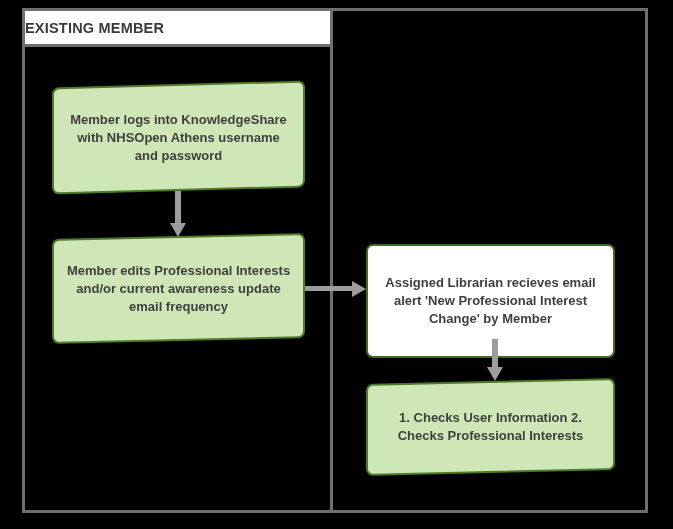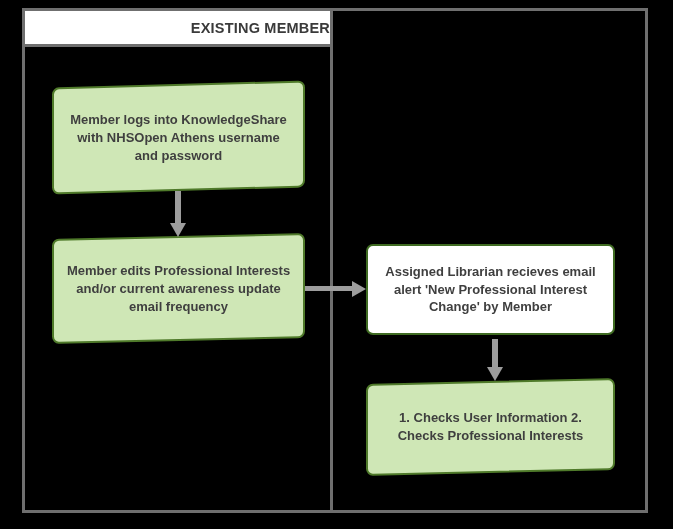--- a/index.html
+++ b/index.html
@@ -43,21 +43,21 @@
     display: flex;
     box-sizing: border-box;
   }
   .lane-header {
     flex: 0 0 auto;
     background: #ffffff;
     border: 3px solid #6f6f6f;
     box-sizing: border-box;
     display: flex;
     align-items: center;
-    justify-content: flex-end;
+    justify-content: flex-start;
     color: #3a3a3a;
     font-size: 14.5px;
     font-weight: bold;
     letter-spacing: 0.2px;
   }
   .lane-header.left  { width: 311px; }
   .lane-header.right { width: 315px; margin-left: -3px; }
 
   
   .lane-divider {
@@ -94,21 +94,21 @@
   }
   
   .node.skew-a { transform: skewY(-1.6deg); }
   .node.skew-a > .node-text { transform: skewY(1.6deg); }
   .node.skew-b { transform: skewY(-1.3deg); }
   .node.skew-b > .node-text { transform: skewY(1.3deg); }
   .node-text { display: block; width: 100%; }
 
   #node-login      { left: 52px;  top: 84px;  width: 253px; height: 107px; }
   #node-edit       { left: 52px;  top: 236px; width: 253px; height: 105px; }
-  #node-alert      { left: 366px; top: 244px; width: 249px; height: 91px;  }
+  #node-alert      { left: 366px; top: 244px; width: 249px; height: 114px;  }
   #node-checks     { left: 366px; top: 381px; width: 249px; height: 92px;  }
 
   
   .arrow-v {
     position: absolute;
     width: 6px;
     background: #9d9d9d;
   }
   .arrow-v::after {
     content: "";

